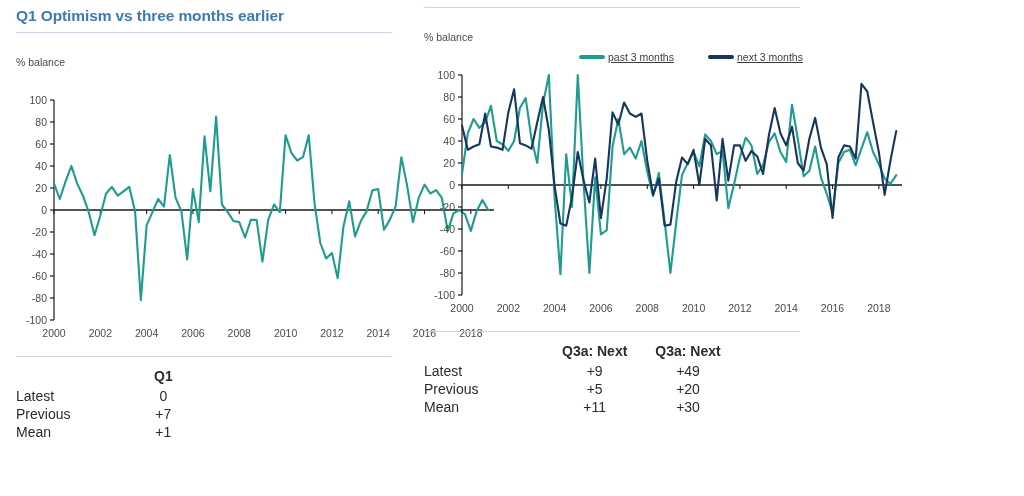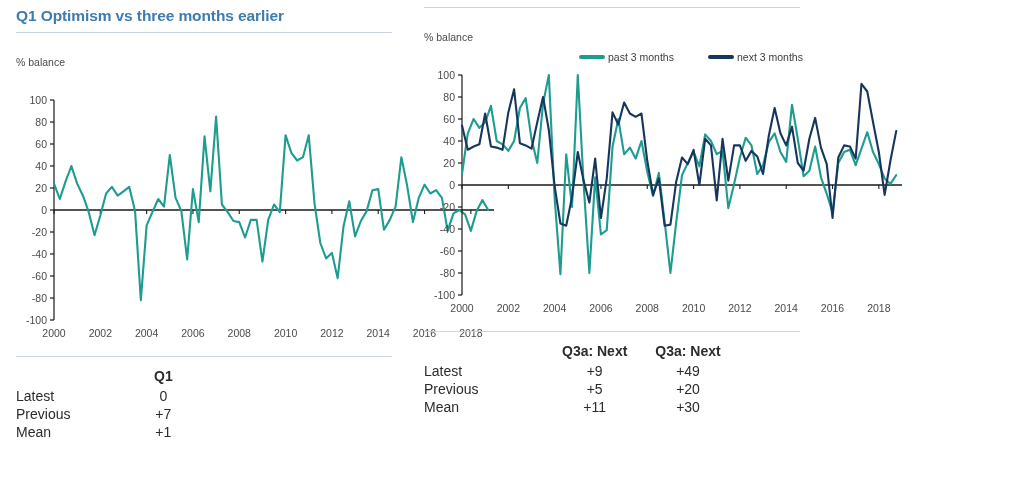--- a/index.html
+++ b/index.html
@@ -62,20 +62,21 @@
   }
   .legend {
     position: absolute;
     top: 6px;
     left: 155px;
     display: flex;
     gap: 34px;
     font-size: 10.5px;
     color: #3d3d3d;
     align-items: center;
+    text-decoration: underline;
   }
   .legend-item {
     display: flex;
     align-items: center;
     gap: 3px;
     white-space: nowrap;
   }
   .legend-swatch {
     width: 26px;
     height: 4px;

